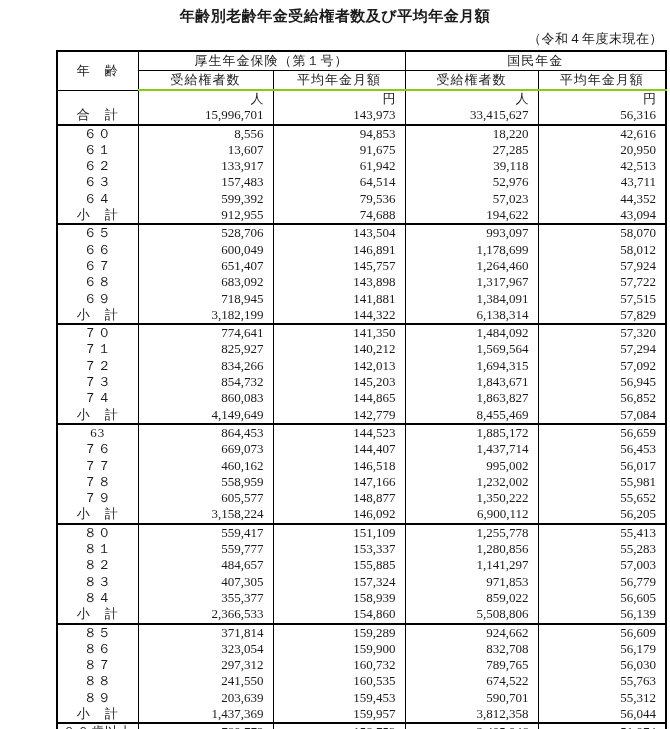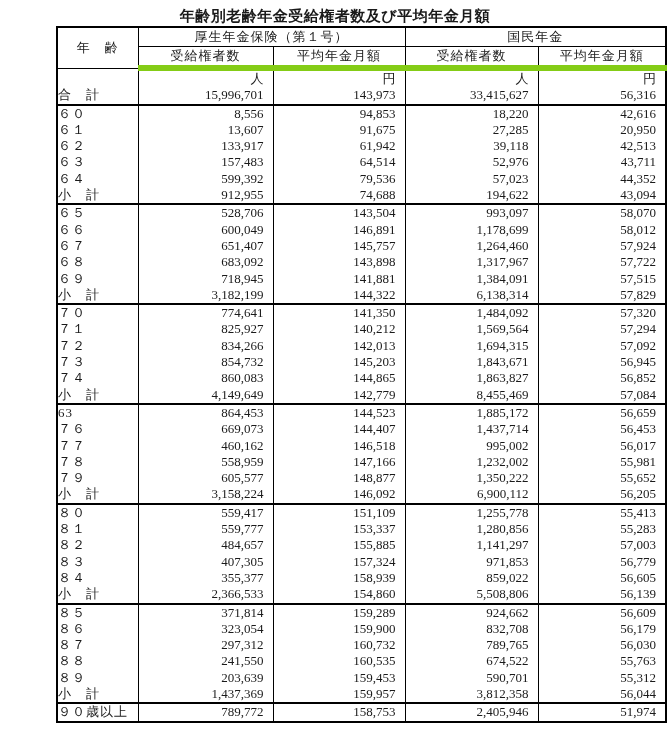--- a/index.html
+++ b/index.html
@@ -25,35 +25,36 @@
   col.c-a1   { width:132px; }
   col.c-n2   { width:133px; }
   col.c-a2   { width:128px; }
   th, td {
     border-left:1px solid #000; border-right:1px solid #000;
     font-weight:normal; font-size:13px; padding:0; overflow:hidden; white-space:nowrap;
   }
   thead th { height:15px; text-align:center; letter-spacing:1px; }
   thead tr.hdr-top th { border-bottom:1px solid #000; }
   thead th.age-th { border-bottom:2px solid #000;margin-top:48px; }
-  thead tr.hdr-sub th { border-bottom:6px solid #84cc16; }
+  thead tr.hdr-sub th { border-bottom:2px solid #84cc16; }
   tbody td { border-top:none; border-bottom:none; line-height:16.3px; }
   tbody tr.sep > td { border-bottom:2px solid #000; }
-  td.label { text-align:left; letter-spacing:1px; }
+  td.label { text-align:center; letter-spacing:1px; }
   td.num { text-align:right; padding-right:9px; }
   tr.total-row td { vertical-align:bottom; }
   tr.total-row .unit { text-align:right; line-height:16.3px; }
   tr.total-row td.num .unit { padding-right:0; }
   tr.total-row td.label .unit { visibility:hidden; }
 </style>
 </head>
 <body>
 
 <div class="page">
   <h1 class="title">年齢別老齢年金受給権者数及び平均年金月額</h1>
+  <div class="note">（令和４年度末現在）</div>
 
   <table class="stats">
     <colgroup>
       <col class="c-age">
         <col class="c-n1">
         <col class="c-a1">
         <col class="c-n2">
         <col class="c-a2">
     </colgroup>
     <thead>

